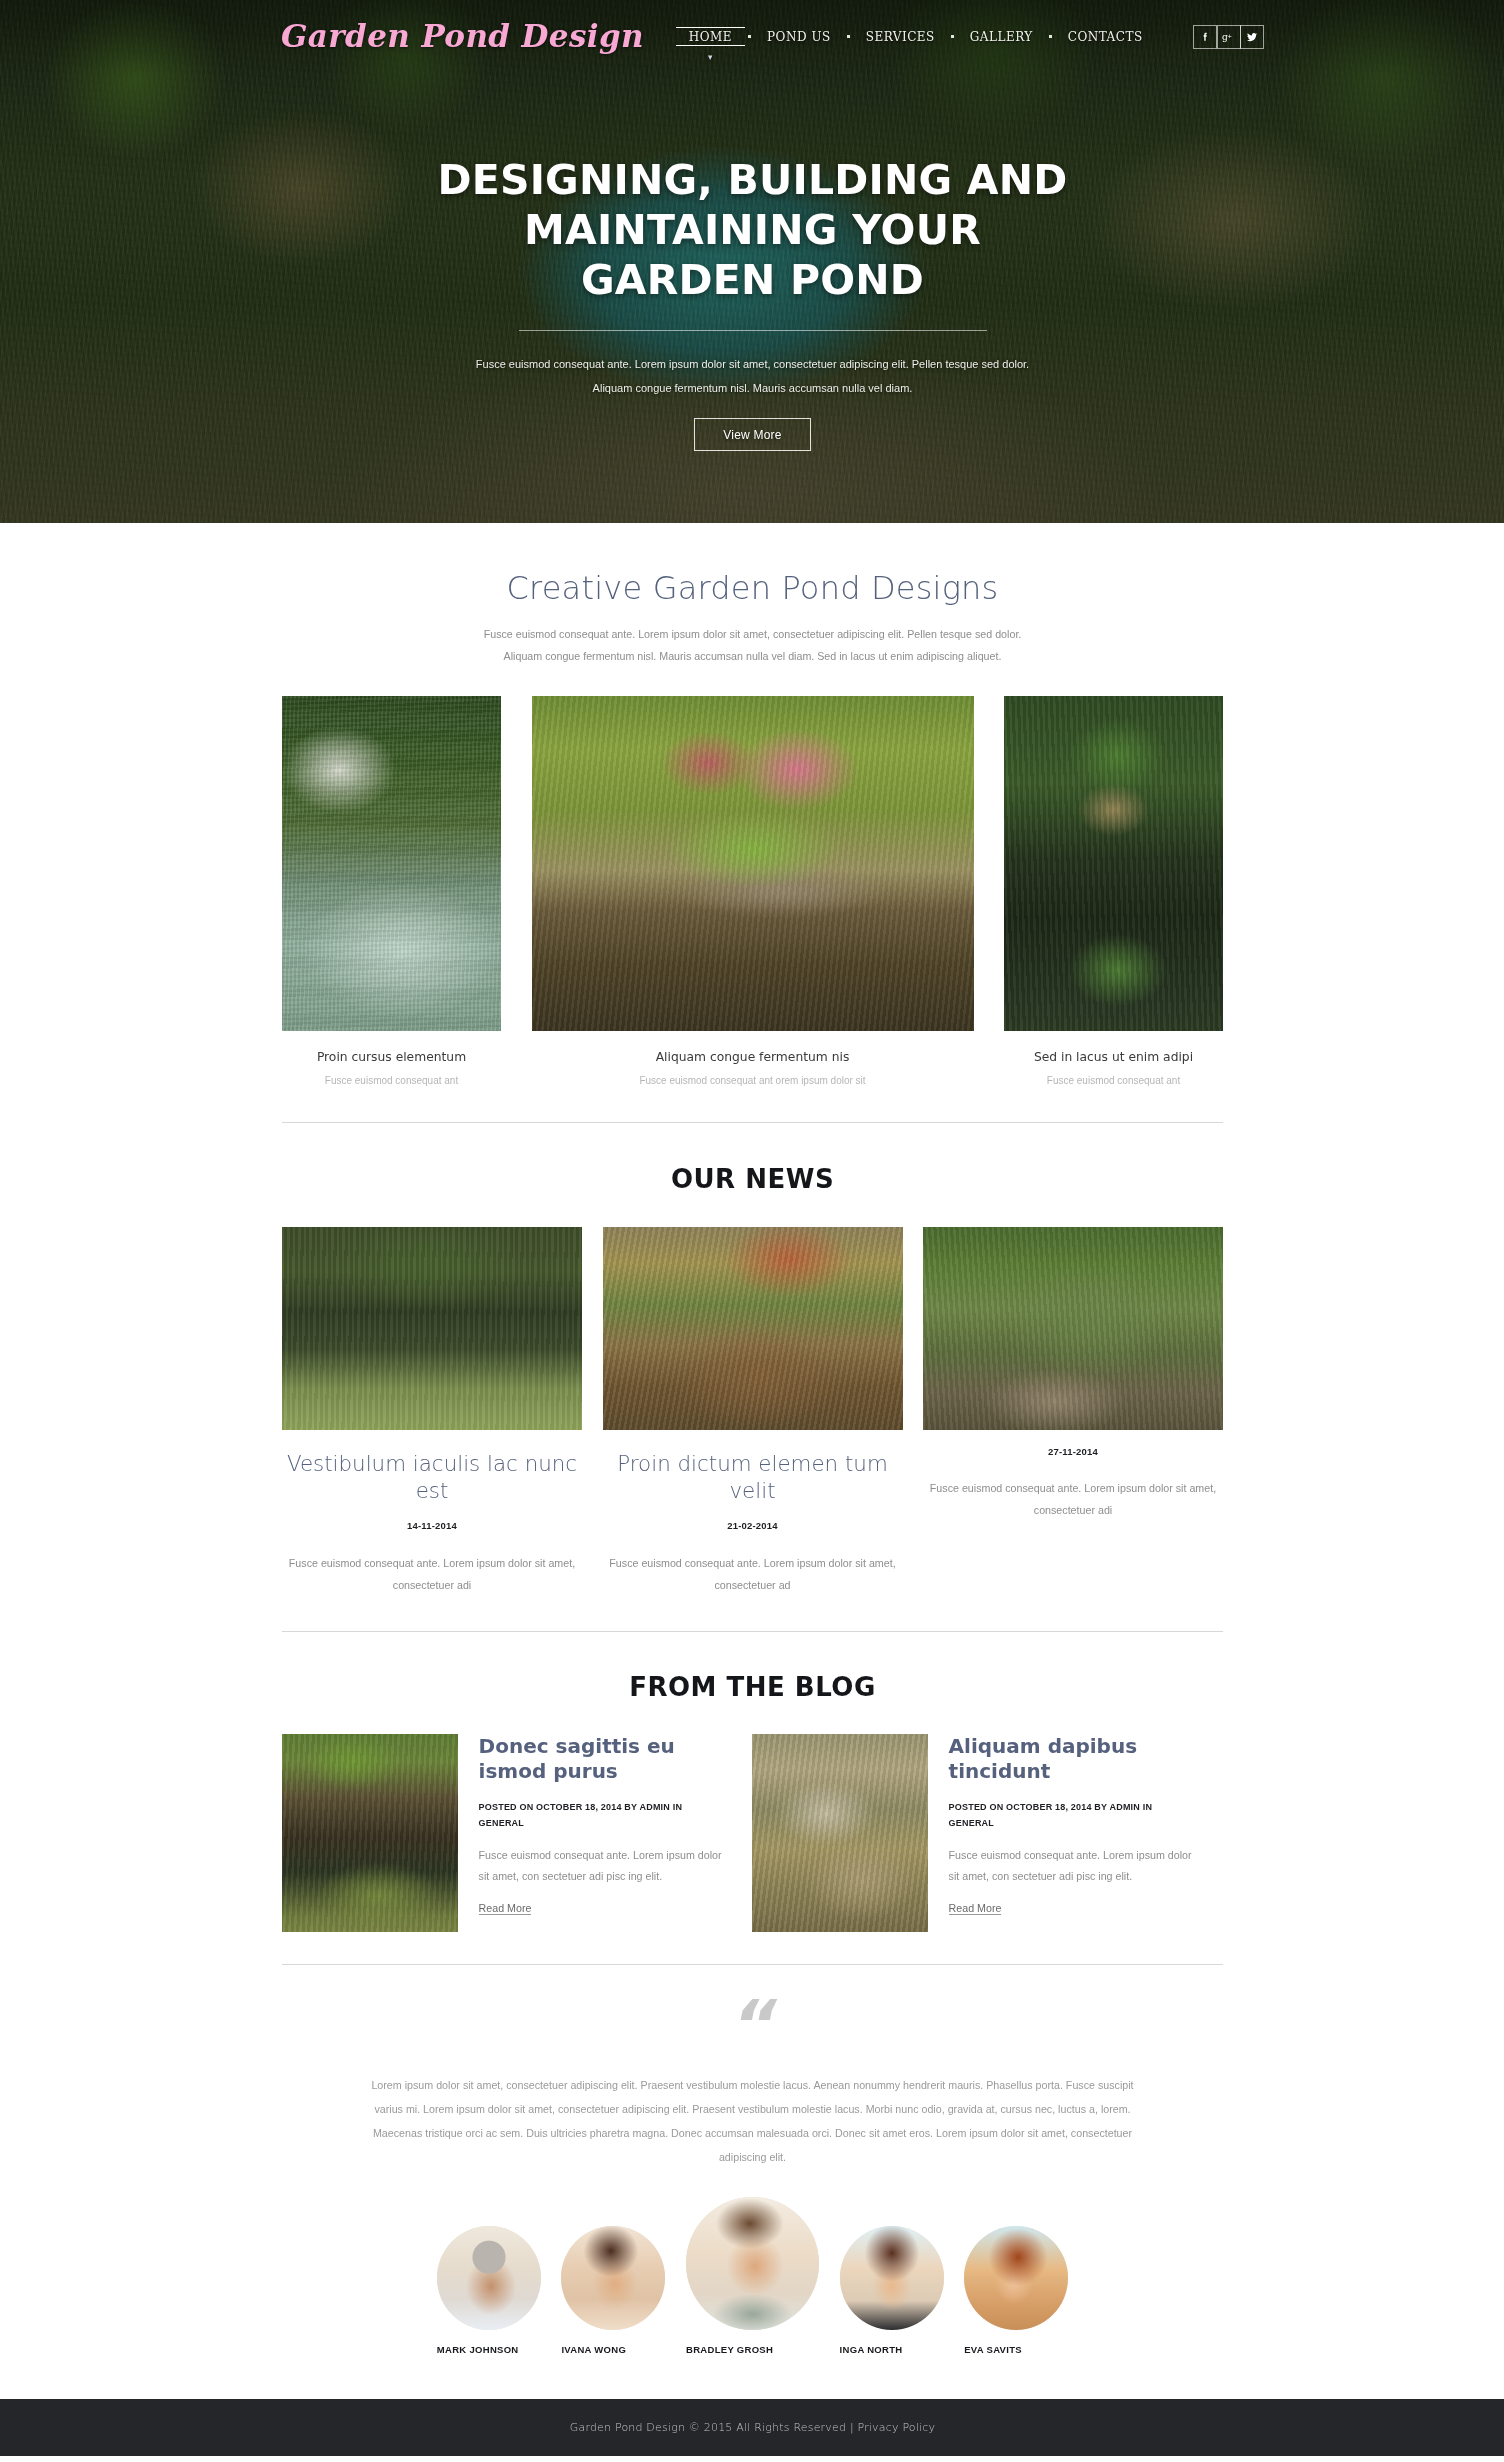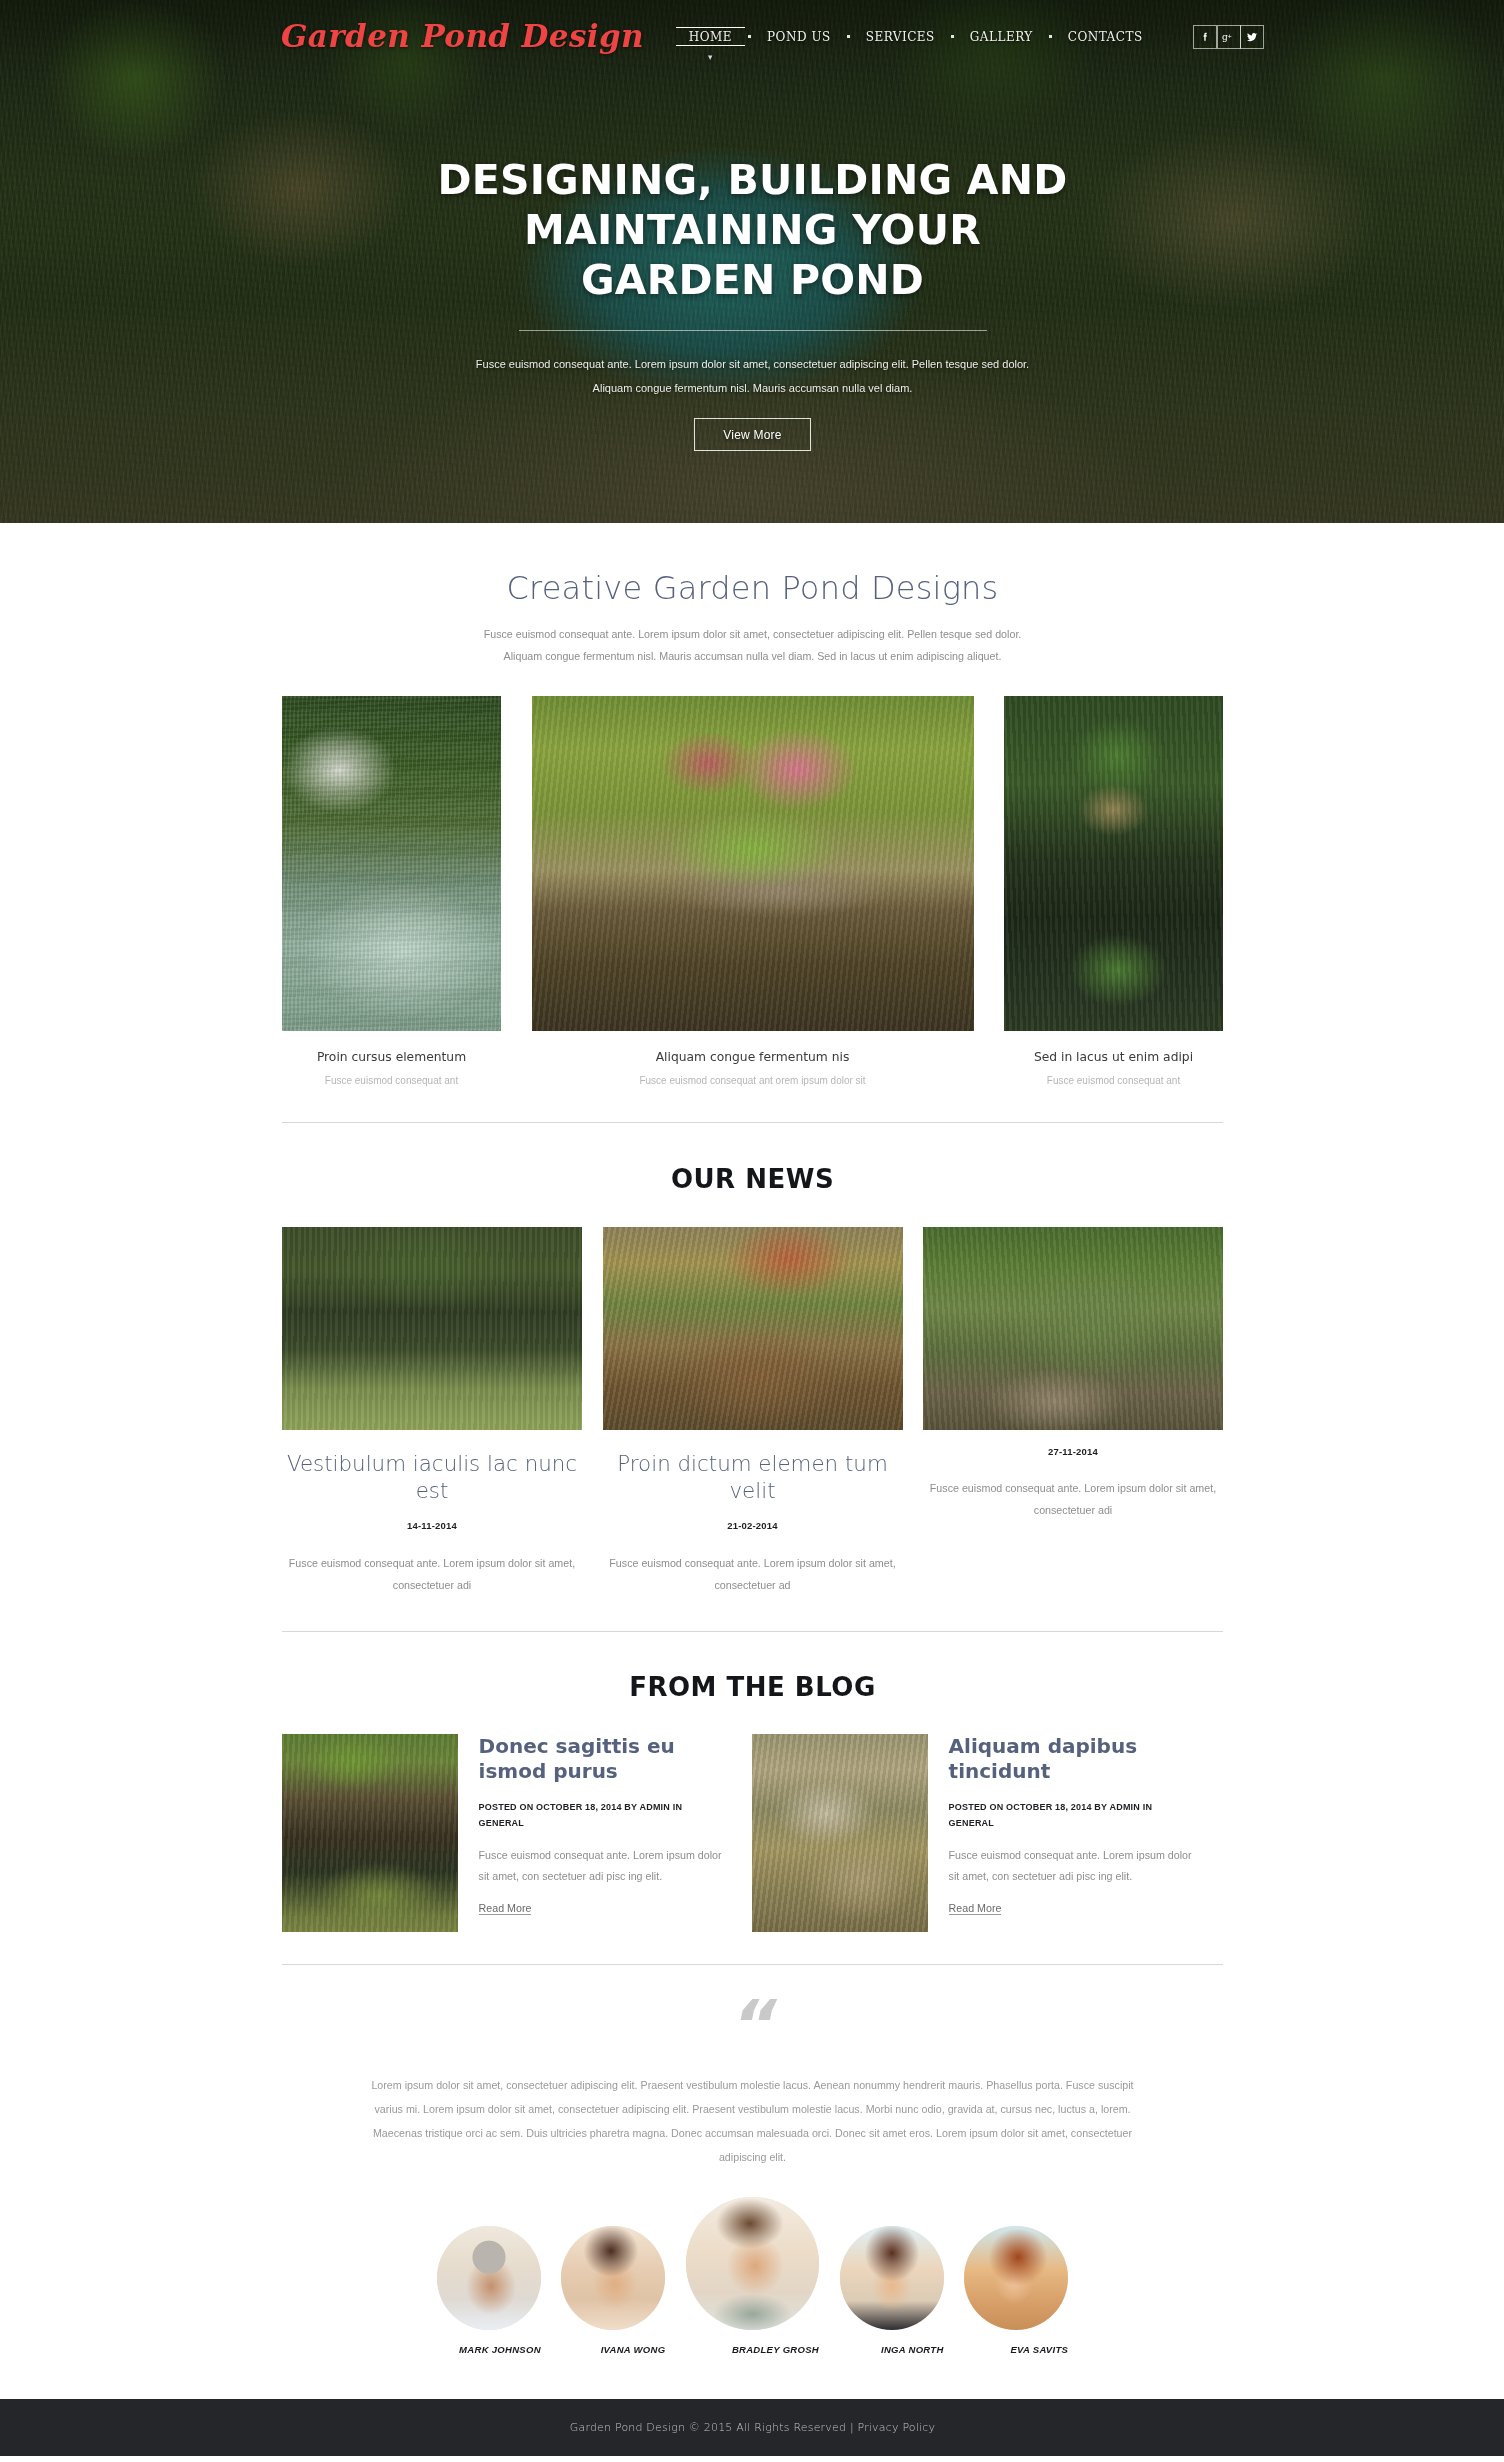--- a/index.html
+++ b/index.html
@@ -52,21 +52,21 @@
     position: relative; z-index: 5;
     height: 73px;
     display: flex; align-items: center;
     padding: 0 0 0 281px;
   }
   .logo {
     font-family: "DejaVu Serif", serif;
     font-style: italic;
     font-weight: 700;
     font-size: 31px;
-    color: #ef4444;
+    color: #f9a8d4;
     letter-spacing: 0.4px;
     text-shadow: 0 0.8px 3.2px rgba(0,0,0,.55);
     white-space: nowrap;
     line-height: 1;
     margin-right: 32px;
     cursor: pointer;
   }
   .nav { display: flex; align-items: center; gap: 0; }
   .nav-item {
     font-family: "DejaVu Serif", serif;
@@ -345,21 +345,21 @@
     font-size: 10.7px; line-height: 24px; color: #9a9a9a;
   }
 
   
   .sec-team { padding: 28.5px 0 0; }
   .team-row {
     display: flex; justify-content: center; align-items: flex-end;
     width: 941px; margin: 0 auto;
     gap: 20.6px;
   }
-  .team-member { text-align: right; font-style: italic; }
+  .team-member { text-align: left; }
   .avatar {
     border-radius: 50%;
     overflow: hidden;
     position: relative;
     margin: 0 auto;
     background: #e8e0d4;
   }
   .avatar.sm { width: 104px; height: 104px; }
   .avatar.lg { width: 133px; height: 133px; }
   .team-name {

